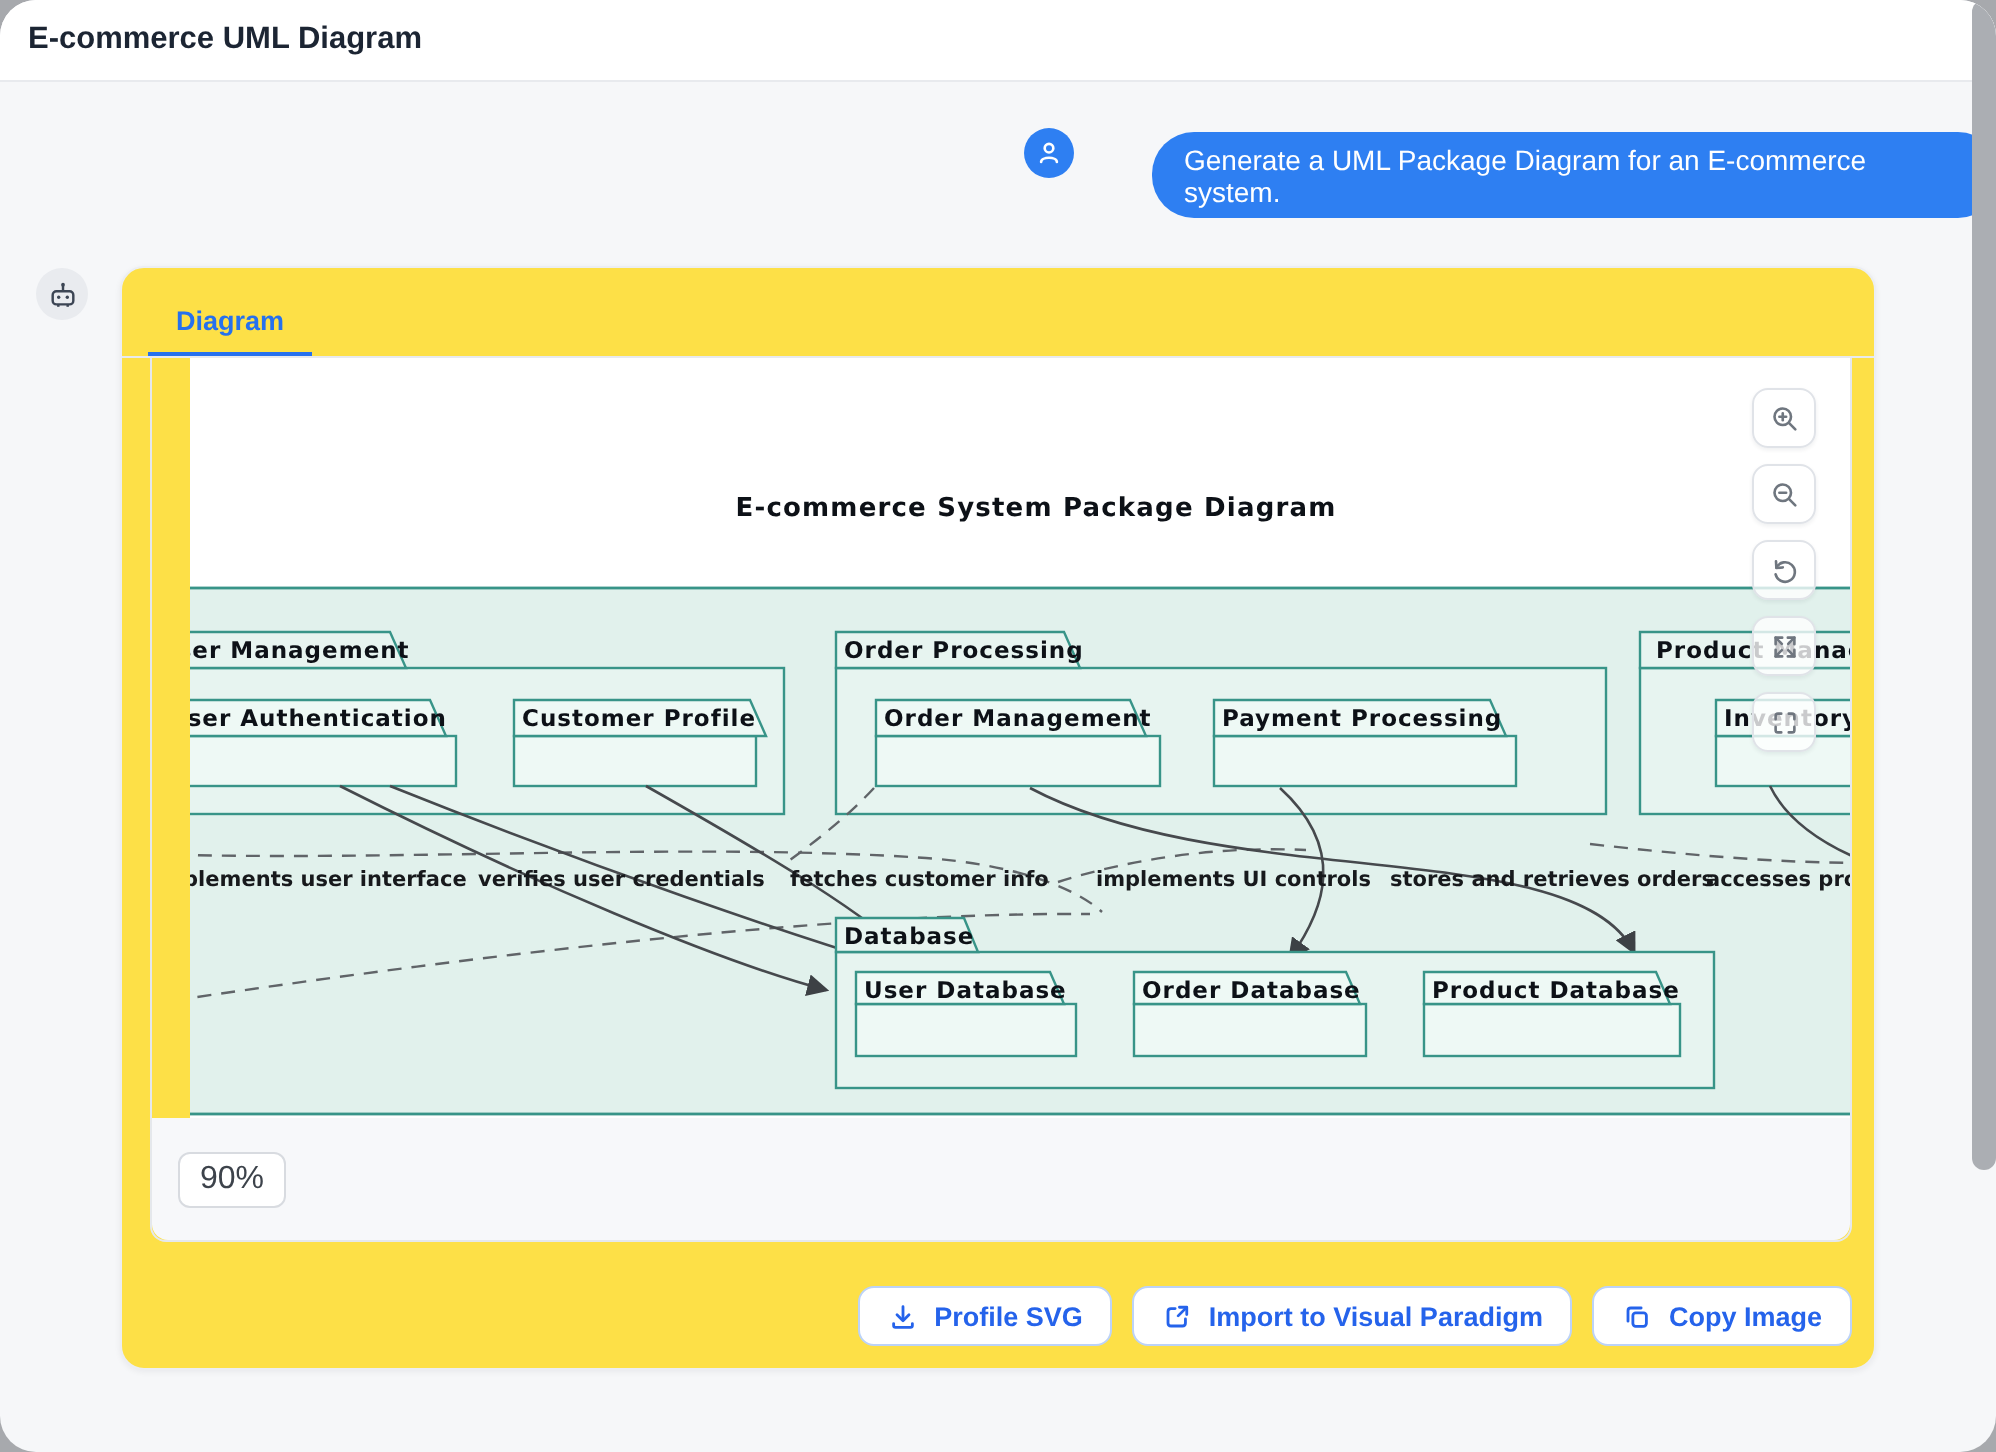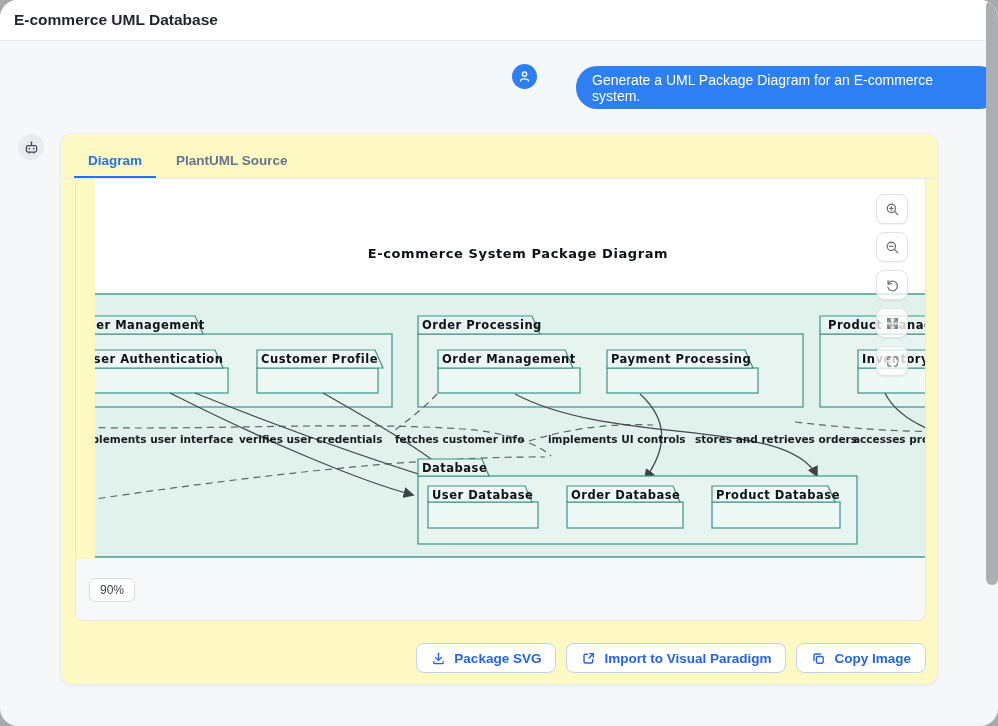--- a/index.html
+++ b/index.html
@@ -26,21 +26,21 @@
     position:absolute;left:576px;top:66px;width:424px;height:43px;box-sizing:border-box;
     background:#2e7ff2;border-radius:21px;color:#ffffff;font-size:14px;
     display:flex;align-items:center;justify-content:center;padding:0 16px;
   }
   .bot-avatar{
     position:absolute;left:18px;top:134px;width:26px;height:26px;border-radius:50%;
     background:#e9ebef;display:flex;align-items:center;justify-content:center;
   }
   
   .card{
-    position:absolute;left:60px;top:133px;width:878px;height:552px;background:#fef9c3;
+    position:absolute;left:60px;top:133px;width:878px;height:552px;background:#fde047;
     border:1px solid #eceef2;box-sizing:border-box;border-radius:12px;
     box-shadow:0 1px 3px rgba(16,24,40,.06);
   }
   .tabbar{
     display:flex;gap:6px;padding:11px 14px 0 13px;border-bottom:1px solid #e8eaee;
   }
   .tab{
     font-size:13.5px;font-weight:600;color:#64748b;padding:8px 14px 10px 14px;cursor:pointer;
   }
   .tab.active{color:#2671ee;box-shadow:inset 0 -2px 0 #2671ee;}
@@ -58,21 +58,21 @@
     border-radius:8px;display:flex;align-items:center;justify-content:center;
     box-shadow:0 1px 2px rgba(16,24,40,.07);cursor:pointer;
   }
   .ctrl-btn svg{stroke:#6f767f;fill:none;stroke-width:1.4;stroke-linecap:round;stroke-linejoin:round;}
   .diagram-footer{
     height:61px;background:#f7f8fa;border-radius:0 0 8px 8px;
     display:flex;align-items:center;padding-left:13px;
   }
   .zoom-badge{
     background:#ffffff;border:1px solid #d8dbe0;border-radius:6px;color:#3d434b;
-    font-size:12px;padding:4px 10px;
+    font-size:16px;padding:4px 10px;
   }
   .actions{
     position:absolute;right:11px;bottom:11px;display:flex;gap:10px;
   }
   .action-btn{
     display:flex;align-items:center;gap:8px;background:#ffffff;border:1px solid #bcd3f8;
     border-radius:8px;color:#2563eb;font-size:13.5px;font-weight:600;
     padding:6px 14px;cursor:pointer;height:30px;box-sizing:border-box;
   }
   .action-btn svg{stroke:#2563eb;fill:none;stroke-width:1.5;stroke-linecap:round;stroke-linejoin:round;}
@@ -84,21 +84,21 @@
   .pkg-name{font-family:"DejaVu Sans",sans-serif;font-size:11.5px;font-weight:700;fill:#0d1117;letter-spacing:.5px;}
   .dia-title{font-family:"DejaVu Sans",sans-serif;font-size:13px;font-weight:700;fill:#0d1117;letter-spacing:.6px;}
   .edge-label{font-family:"DejaVu Sans",sans-serif;font-size:10.5px;font-weight:700;fill:#17191c;}
 </style>
 </head>
 <body>
 
 <div class="window">
 
   <div class="titlebar">
-    <div class="title">E-commerce UML Database</div>
+    <div class="title">E-commerce UML Diagram</div>
   </div>
 
   <div class="chat-avatar">
     <svg width="15" height="15" viewBox="0 0 16 16">
       <circle cx="8" cy="5.4" r="2.3" fill="none" stroke="#ffffff" stroke-width="1.4"></circle>
       <path d="M3.8,12.8 C3.8,9.8 12.2,9.8 12.2,12.8" fill="none" stroke="#ffffff" stroke-width="1.4" stroke-linecap="round"></path>
     </svg>
   </div>
   <div class="chat-bubble">Generate a UML Package Diagram for an E-commerce system.</div>
 
@@ -111,21 +111,20 @@
       <circle cx="10.3" cy="9.2" r="0.9" fill="#3c4554"></circle>
       <line x1="5.5" y1="13" x2="5.5" y2="14.3" stroke="#3c4554" stroke-width="1.3"></line>
       <line x1="10.5" y1="13" x2="10.5" y2="14.3" stroke="#3c4554" stroke-width="1.3"></line>
     </svg>
   </div>
 
   <div class="card">
 
     <div class="tabbar">
       <div class="tab active">Diagram</div>
-      <div class="tab">PlantUML Source</div>
     </div>
 
     <div class="viewport">
       <div class="diagram-area">
 
         <svg class="diagram-svg" width="852" height="380" viewBox="0 0 852 380">
           <defs>
             <marker id="arrow" viewBox="0 0 10 10" refX="8.5" refY="5" markerWidth="8.5" markerHeight="8.5" orient="auto">
               <path d="M0,0 L10,5 L0,10 z" fill="#3d4145"></path>
             </marker>
@@ -260,21 +259,21 @@
       </div>
     </div>
 
     <div class="actions">
       <div class="action-btn">
         <svg width="15" height="15" viewBox="0 0 16 16">
           <line x1="8" y1="2.5" x2="8" y2="9.5"></line>
             <polyline points="4.8,6.8 8,10 11.2,6.8"></polyline>
           <path d="M 3,11.5 V 12.5 Q 3,13.5 4,13.5 H 12 Q 13,13.5 13,12.5 V 11.5"></path>
         </svg>
-        <span>Package SVG</span>
+        <span>Profile SVG</span>
       </div>
       <div class="action-btn">
         <svg width="15" height="15" viewBox="0 0 16 16">
           <path d="M 7,3.5 H 4.8 Q 3.2,3.5 3.2,5.1 V 11.2 Q 3.2,12.8 4.8,12.8 H 10.9 Q 12.5,12.8 12.5,11.2 V 9"></path>
           <polyline points="9.3,2.8 13.2,2.8 13.2,6.7"></polyline>
           <line x1="13" y1="3" x2="8.6" y2="7.4"></line>
         </svg>
         <span>Import to Visual Paradigm</span>
       </div>
       <div class="action-btn">

